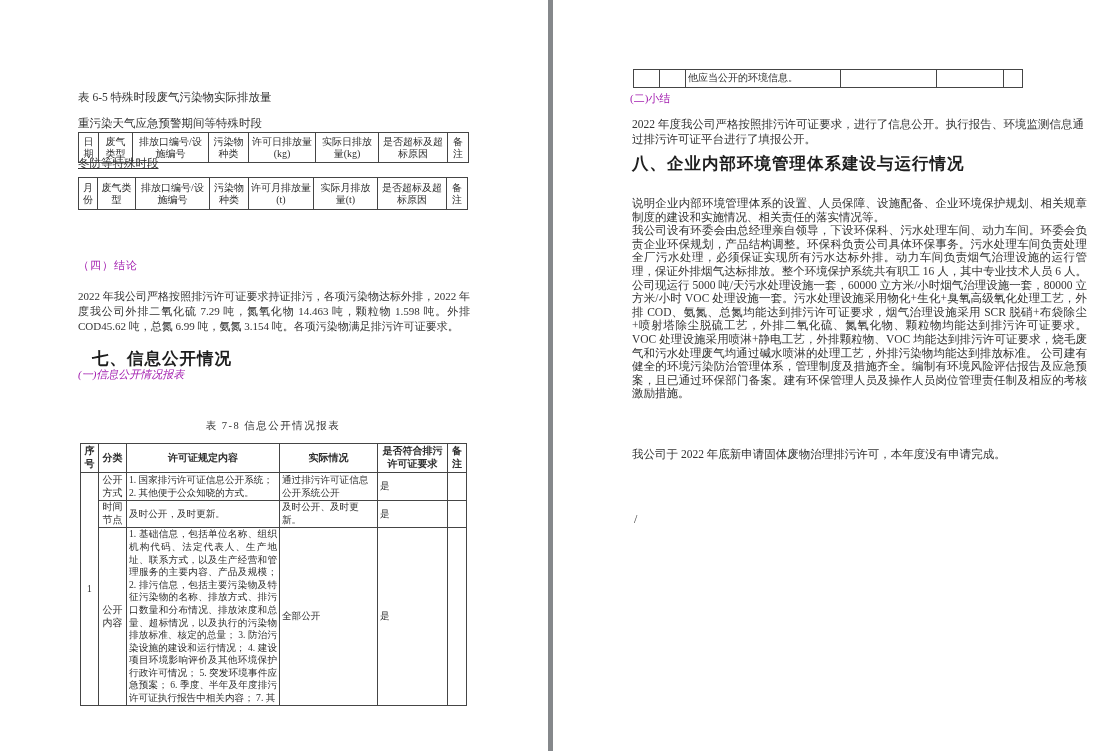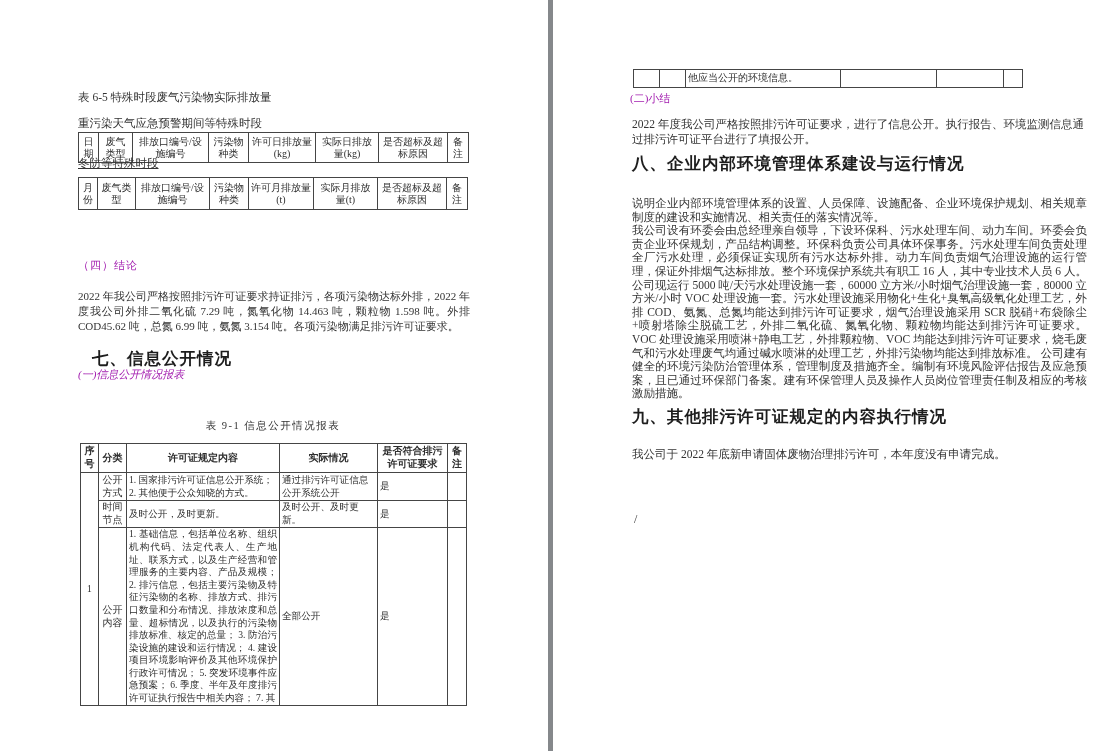--- a/index.html
+++ b/index.html
@@ -99,21 +99,21 @@
       </table>
 
     <div class="abs sub-heading" style="left:78px; top:258px;">（四）结论</div>
 
     <div class="abs body-text" style="left:78px; top:289px; width:392px; font-size:11px;">2022 年我公司严格按照排污许可证要求持证排污，各项污染物达标外排，2022 年度我公司外排二氧化硫 7.29 吨，氮氧化物 14.463 吨，颗粒物 1.598 吨。外排 COD45.62 吨，总氮 6.99 吨，氨氮 3.154 吨。各项污染物满足排污许可证要求。</div>
 
     <div class="abs big-heading" style="left:92px; top:337px;margin-top:11px;">七、信息公开情况</div>
 
     <div class="abs sub-heading" style="left:78px; top:367px; letter-spacing:0;font-style:italic;">(一)信息公开情况报表</div>
 
-    <div class="abs table-caption" style="left:78px; top:419px; width:390px; text-align:center;">表 9-1 信息公开情况报表</div>
+    <div class="abs table-caption" style="left:78px; top:419px; width:390px; text-align:center;">表 7-8 信息公开情况报表</div>
 
     <table class="abs t71" style="left:80px; top:443px; width:386px;">
       <colgroup>
         <col style="width:18px">
           <col style="width:28px">
           <col style="width:153px">
         <col style="width:98px">
           <col style="width:70px">
           <col style="width:19px">
       </colgroup>
@@ -182,21 +182,20 @@
 
     <div class="abs body-text" style="left:79px; top:110px; width:452px;">2022 年度我公司严格按照排污许可证要求，进行了信息公开。执行报告、环境监测信息通过排污许可证平台进行了填报公开。</div>
 
     <div class="abs big-heading" style="left:79px; top:146px;">八、企业内部环境管理体系建设与运行情况</div>
 
     <div class="abs body-text" style="left:79px; top:190px; width:455px; line-height:13.6px;">
       <span>说明企业内部环境管理体系的设置、人员保障、设施配备、企业环境保护规划、相关规章制度的建设和实施情况、相关责任的落实情况等。</span><br>
       <span>我公司设有环委会由总经理亲自领导，下设环保科、污水处理车间、动力车间。环委会负责企业环保规划，产品结构调整。环保科负责公司具体环保事务。污水处理车间负责处理全厂污水处理，必须保证实现所有污水达标外排。动力车间负责烟气治理设施的运行管理，保证外排烟气达标排放。整个环境保护系统共有职工 16 人，其中专业技术人员 6 人。公司现运行 5000 吨/天污水处理设施一套，60000 立方米/小时烟气治理设施一套，80000 立方米/小时 VOC 处理设施一套。污水处理设施采用物化+生化+臭氧高级氧化处理工艺，外排 COD、氨氮、总氮均能达到排污许可证要求，烟气治理设施采用 SCR 脱硝+布袋除尘+喷射塔除尘脱硫工艺，外排二氧化硫、氮氧化物、颗粒物均能达到排污许可证要求。VOC 处理设施采用喷淋+静电工艺，外排颗粒物、VOC 均能达到排污许可证要求，烧毛废气和污水处理废气均通过碱水喷淋的处理工艺，外排污染物均能达到排放标准。 公司建有健全的环境污染防治管理体系，管理制度及措施齐全。编制有环境风险评估报告及应急预案，且已通过环保部门备案。建有环保管理人员及操作人员岗位管理责任制及相应的考核激励措施。</span>
     </div>
 
-    <div class="abs big-heading" style="left:79px; top:399px;">九、其他排污许可证规定的内容执行情况</div>
 
     <div class="abs body-text" style="left:79px; top:440px; width:455px;">我公司于 2022 年底新申请固体废物治理排污许可，本年度没有申请完成。</div>
 
 
     <div class="abs body-text" style="left:81px; top:505px; font-size:12px;">/</div>
 
   </div>
 </div>
 
 </body></html>

